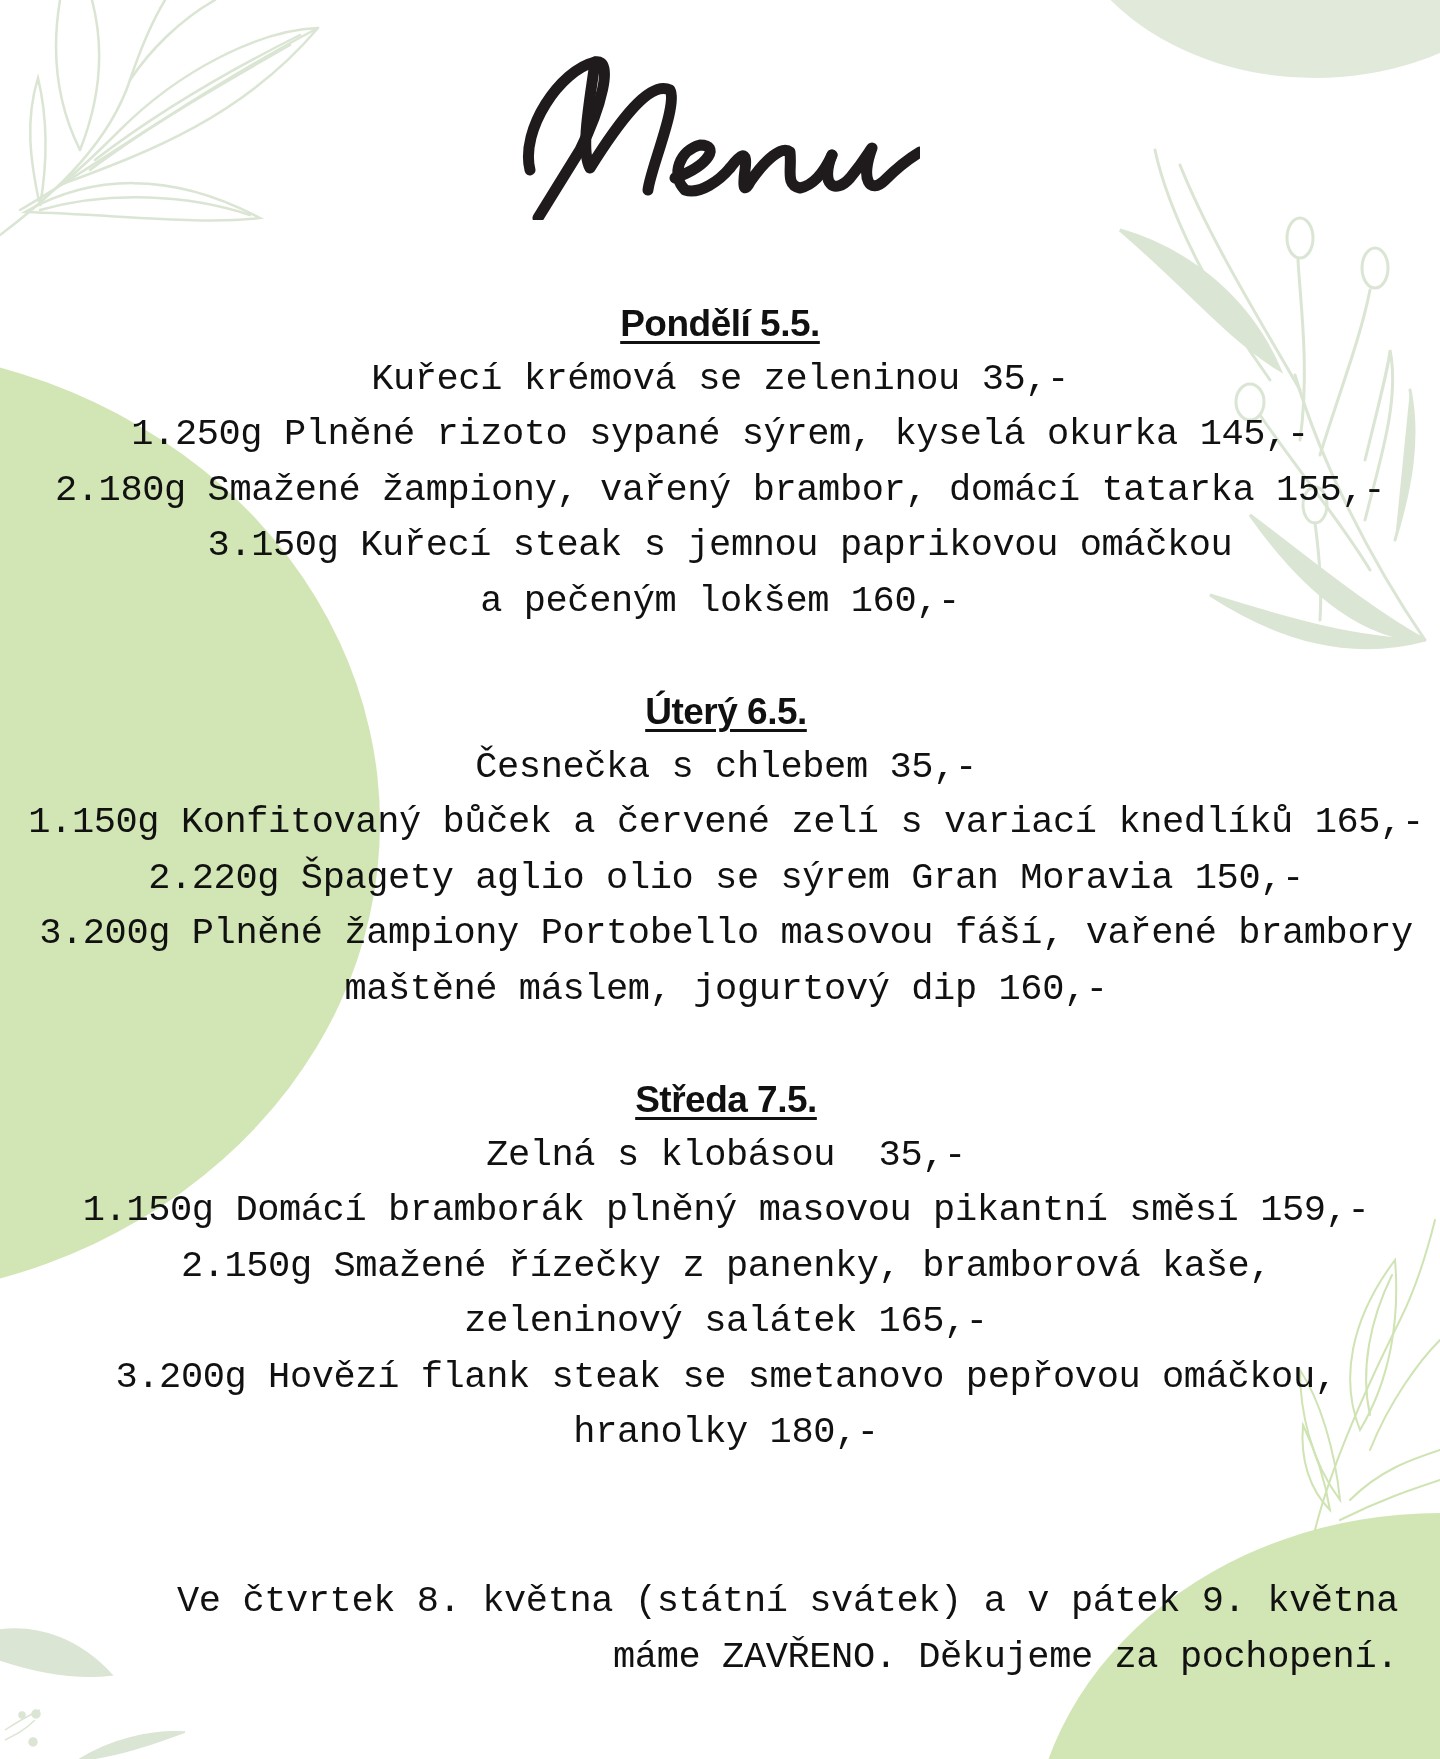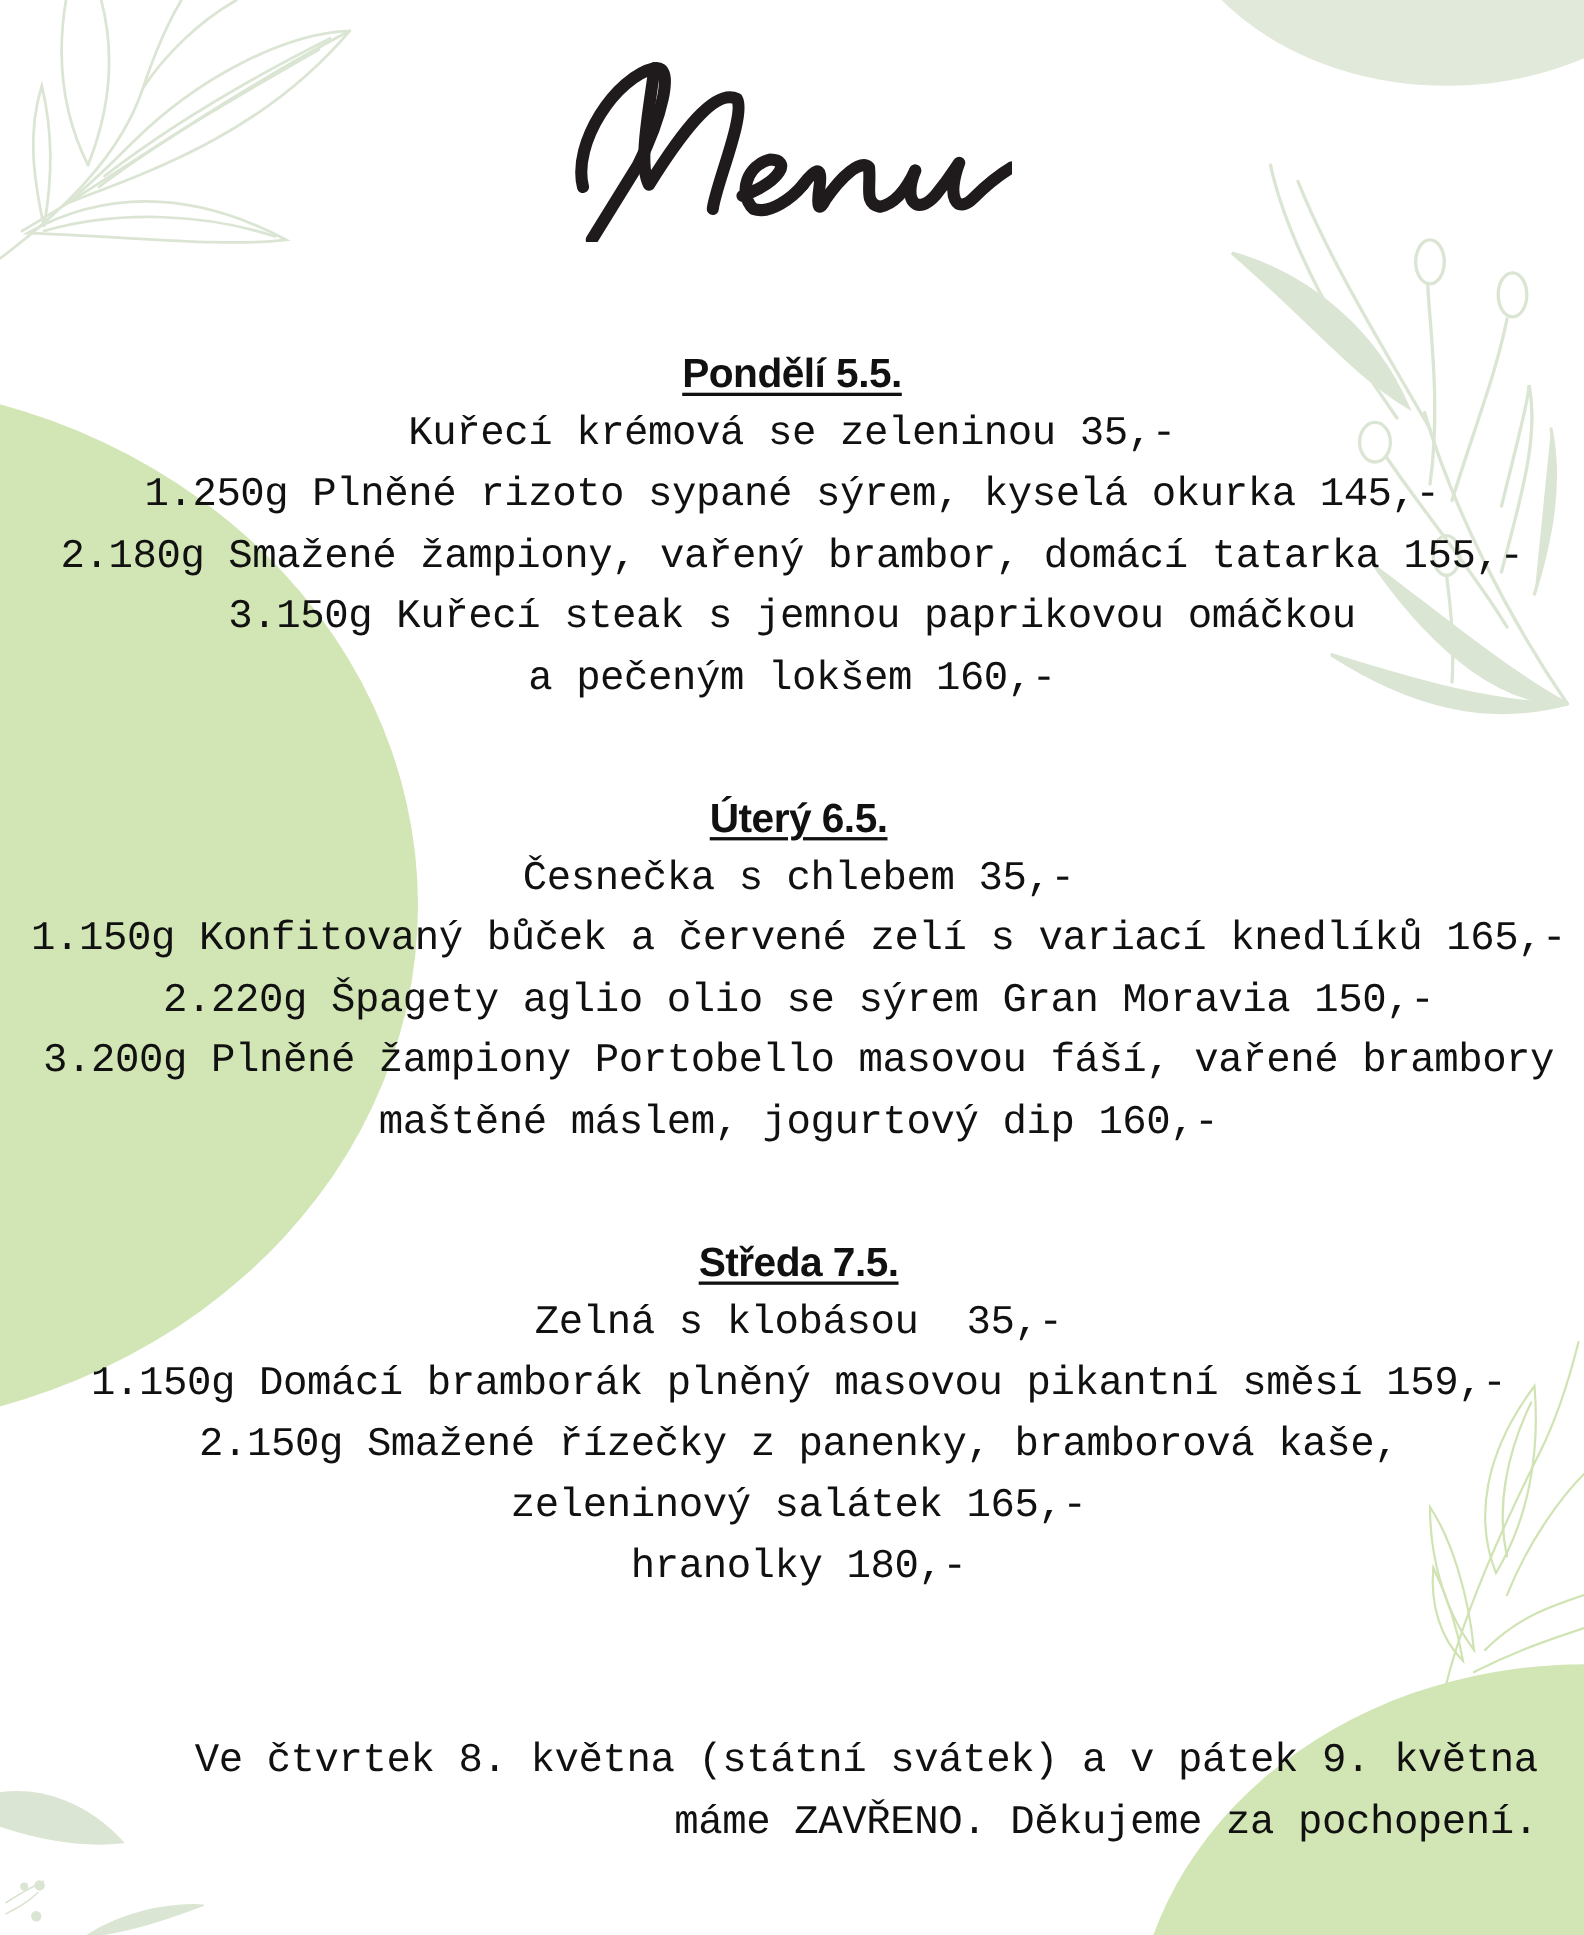--- a/index.html
+++ b/index.html
@@ -55,21 +55,20 @@
     .day + .day { margin-top: 55px; padding-left: 12px; }
     .day-heading {
       display: inline-block;
       font-weight: bold;
       font-size: 37px;
       line-height: 55.5px;
       text-decoration: underline;
       text-decoration-thickness: 3px;
       text-underline-offset: 5px;
       letter-spacing: -0.5px;
-      margin-top: 16px;
     }
     .line {
       font-size: 37px;
       line-height: 55.5px;
       white-space: pre;
       letter-spacing: -0.4px;
       font-family: Liberation Mono, monospace;
     }
     .notice {
       position: absolute;
@@ -172,20 +171,21 @@
     <div class="line">3.200g Plněné žampiony Portobello masovou fáší, vařené brambory</div>
     <div class="line">maštěné máslem, jogurtový dip 160,-</div>
   </section>
 
   <section class="day">
     <div><span class="day-heading">Středa 7.5.</span></div>
     <div class="line">Zelná s klobásou  35,-</div>
     <div class="line">1.150g Domácí bramborák plněný masovou pikantní směsí 159,-</div>
     <div class="line">2.150g Smažené řízečky z panenky, bramborová kaše,</div>
     <div class="line">zeleninový salátek 165,-</div>
+    <div class="line">3.200g Hovězí flank steak se smetanovo pepřovou omáčkou,</div>
     <div class="line">hranolky 180,-</div>
   </section>
 </div>
 
 <div class="notice">
   <div class="line">Ve čtvrtek 8. května (státní svátek) a v pátek 9. května</div>
   <div class="line">máme ZAVŘENO. Děkujeme za pochopení.</div>
 </div>
 
 </body></html>

